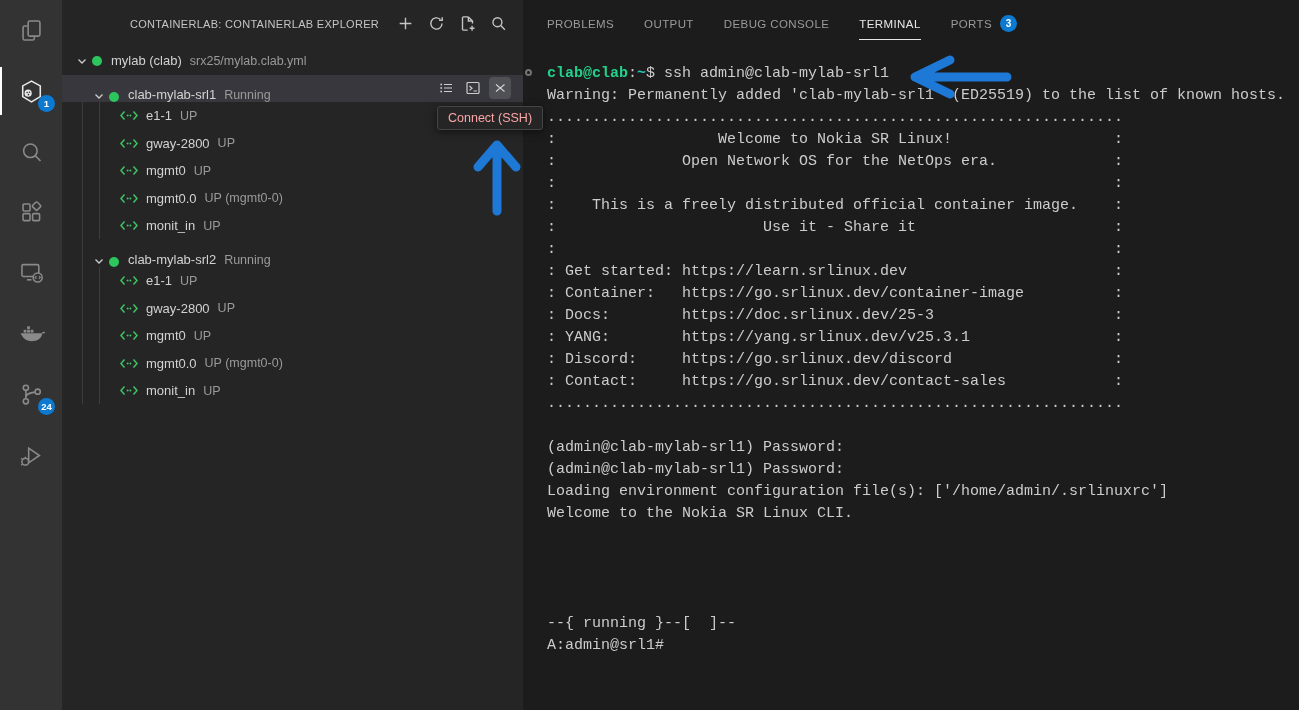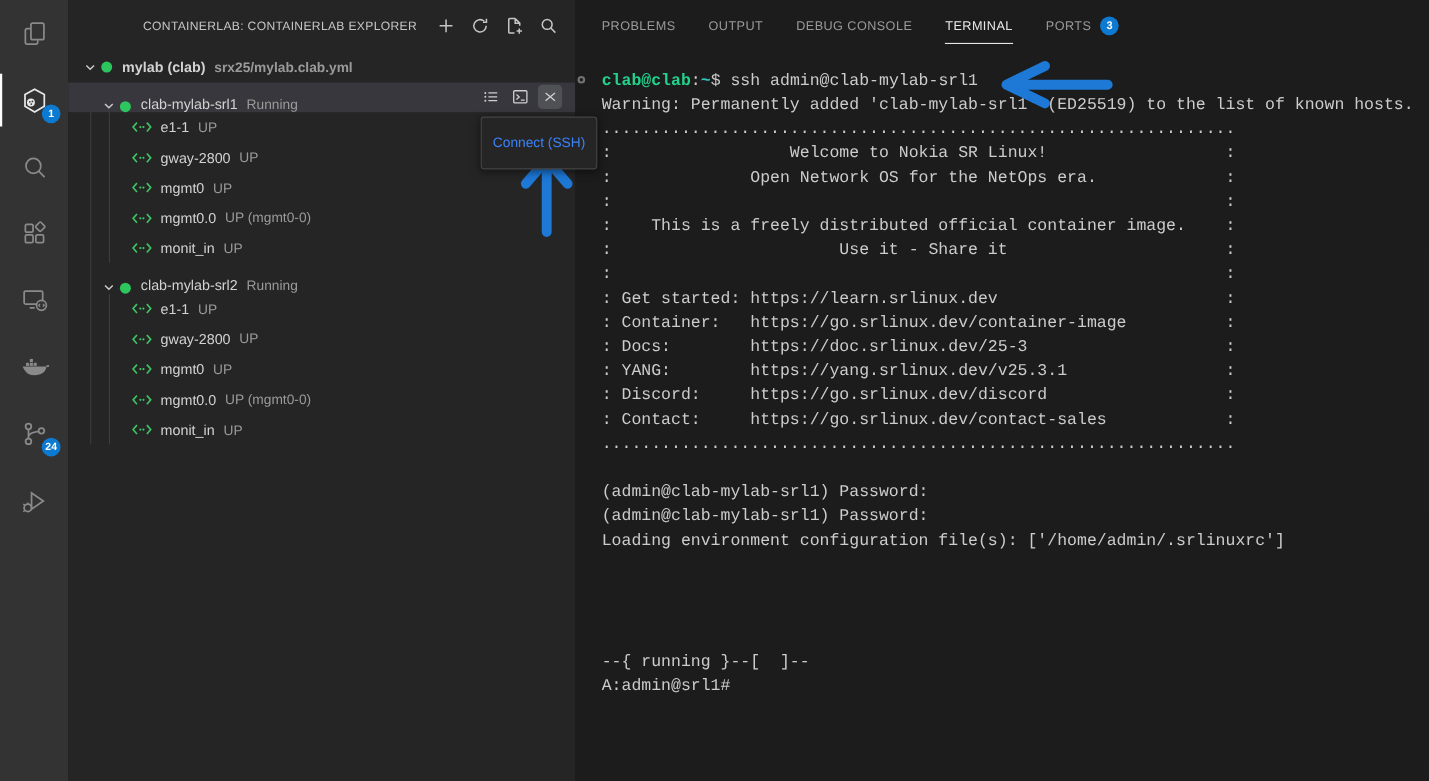--- a/index.html
+++ b/index.html
@@ -20,38 +20,38 @@
   
   .sidebar { position:absolute; left:62px; top:0; width:461px; height:710px; background:#252526; color:#cccccc; }
   .sb-header { height:47px; display:flex; align-items:center; padding:0 14px 0 24px; }
   .sb-title { font-size:11px; color:#c5c5c5; letter-spacing:.3px; white-space:nowrap;margin-left:44px; }
   .sb-actions { margin-left:auto; display:flex; gap:9px; }
   .sb-action { width:22px; height:22px; display:flex; align-items:center; justify-content:center; border-radius:4px; cursor:pointer; }
   .sb-action svg { width:17px; height:17px; stroke:#c5c5c5; fill:none; stroke-width:1.3; }
 
   .tree { position:relative; }
   .row { height:27.5px; display:flex; align-items:center; cursor:pointer; position:relative; }
-  .row.lvl1 { padding-left:14px;font-weight:bold; }
+  .row.lvl1 { padding-left:14px; }
   .row.lvl2 { padding-left:31px;align-items:flex-end; }
   .row.lvl3 { padding-left:57px; }
   .row.selected { background:#37373d; }
   .twisty { width:16px; display:flex; align-items:center; }
   .dot { width:10px; height:10px; border-radius:50%; background:#2dc55e; margin-right:9px; flex:none; }
   .if-icon { margin-right:7px; display:flex; align-items:center; }
   .lbl { font-size:13px; color:#d2d2d2; white-space:nowrap; }
   .desc { font-size:12.5px; color:#9a9a9a; margin-left:8px; white-space:nowrap; }
   .row-actions { position:absolute; right:12px; top:0; height:27.5px; display:flex; align-items:center; gap:5px; }
   .ra-btn { width:22px; height:22px; display:flex; align-items:center; justify-content:center; border-radius:4px; cursor:pointer; }
   .ra-btn.hover { background:rgba(110,113,115,.45); }
   .ra-btn svg { width:16px; height:16px; stroke:#cfcfcf; fill:none; stroke-width:1.2; }
   .guide { position:absolute; width:1px; background:#3c3c3c; }
 
   
   .tooltip { position:absolute; left:437px; top:106px; z-index:40; background:#252526; border:1px solid #454545;
-             border-radius:3px; color:#3b82f6; font-size:12.5px; padding:16px 10px; white-space:nowrap;
+             border-radius:3px; color:#fca5a5; font-size:12.5px; padding:4px 10px; white-space:nowrap;
              box-shadow:0 2px 8px rgba(0,0,0,.5); }
 
   
   .panel { position:absolute; left:523px; top:0; width:776px; height:710px; background:#1c1c1d; }
   .tabs { position:absolute; left:24px; top:0; height:47px; display:flex; gap:30px; align-items:center; }
   .tab { position:relative; height:47px; display:flex; align-items:center; gap:8px; cursor:pointer; }
   .tab-label { font-size:11.5px; letter-spacing:.4px; color:#9a9a9a; white-space:nowrap; }
   .tab.active .tab-label { color:#e7e7e7; }
   .tab.active::after { content:""; position:absolute; left:0; right:0; bottom:7px; height:1px; background:#e7e7e7; }
   .tab-badge { min-width:17px; height:17px; border-radius:9px; background:#0d7ad2; color:#fff; font-size:10px;
@@ -381,20 +381,21 @@
       <div class="tline">: Container:   https://go.srlinux.dev/container-image          :</div>
       <div class="tline">: Docs:        https://doc.srlinux.dev/25-3                    :</div>
       <div class="tline">: YANG:        https://yang.srlinux.dev/v25.3.1                :</div>
       <div class="tline">: Discord:     https://go.srlinux.dev/discord                  :</div>
       <div class="tline">: Contact:     https://go.srlinux.dev/contact-sales            :</div>
       <div class="tline">................................................................</div>
       <div class="tline"></div>
       <div class="tline">(admin@clab-mylab-srl1) Password: </div>
       <div class="tline">(admin@clab-mylab-srl1) Password: </div>
       <div class="tline">Loading environment configuration file(s): ['/home/admin/.srlinuxrc']</div>
+      <div class="tline">Welcome to the Nokia SR Linux CLI.</div>
       <div class="tline"></div>
       <div class="tline"></div>
       <div class="tline"></div>
       <div class="tline"></div>
       <div class="tline">--{ running }--[  ]--</div>
       <div class="tline">A:admin@srl1#</div>
     </div>
   </div>
 
   <div class="tooltip">Connect (SSH)</div>

